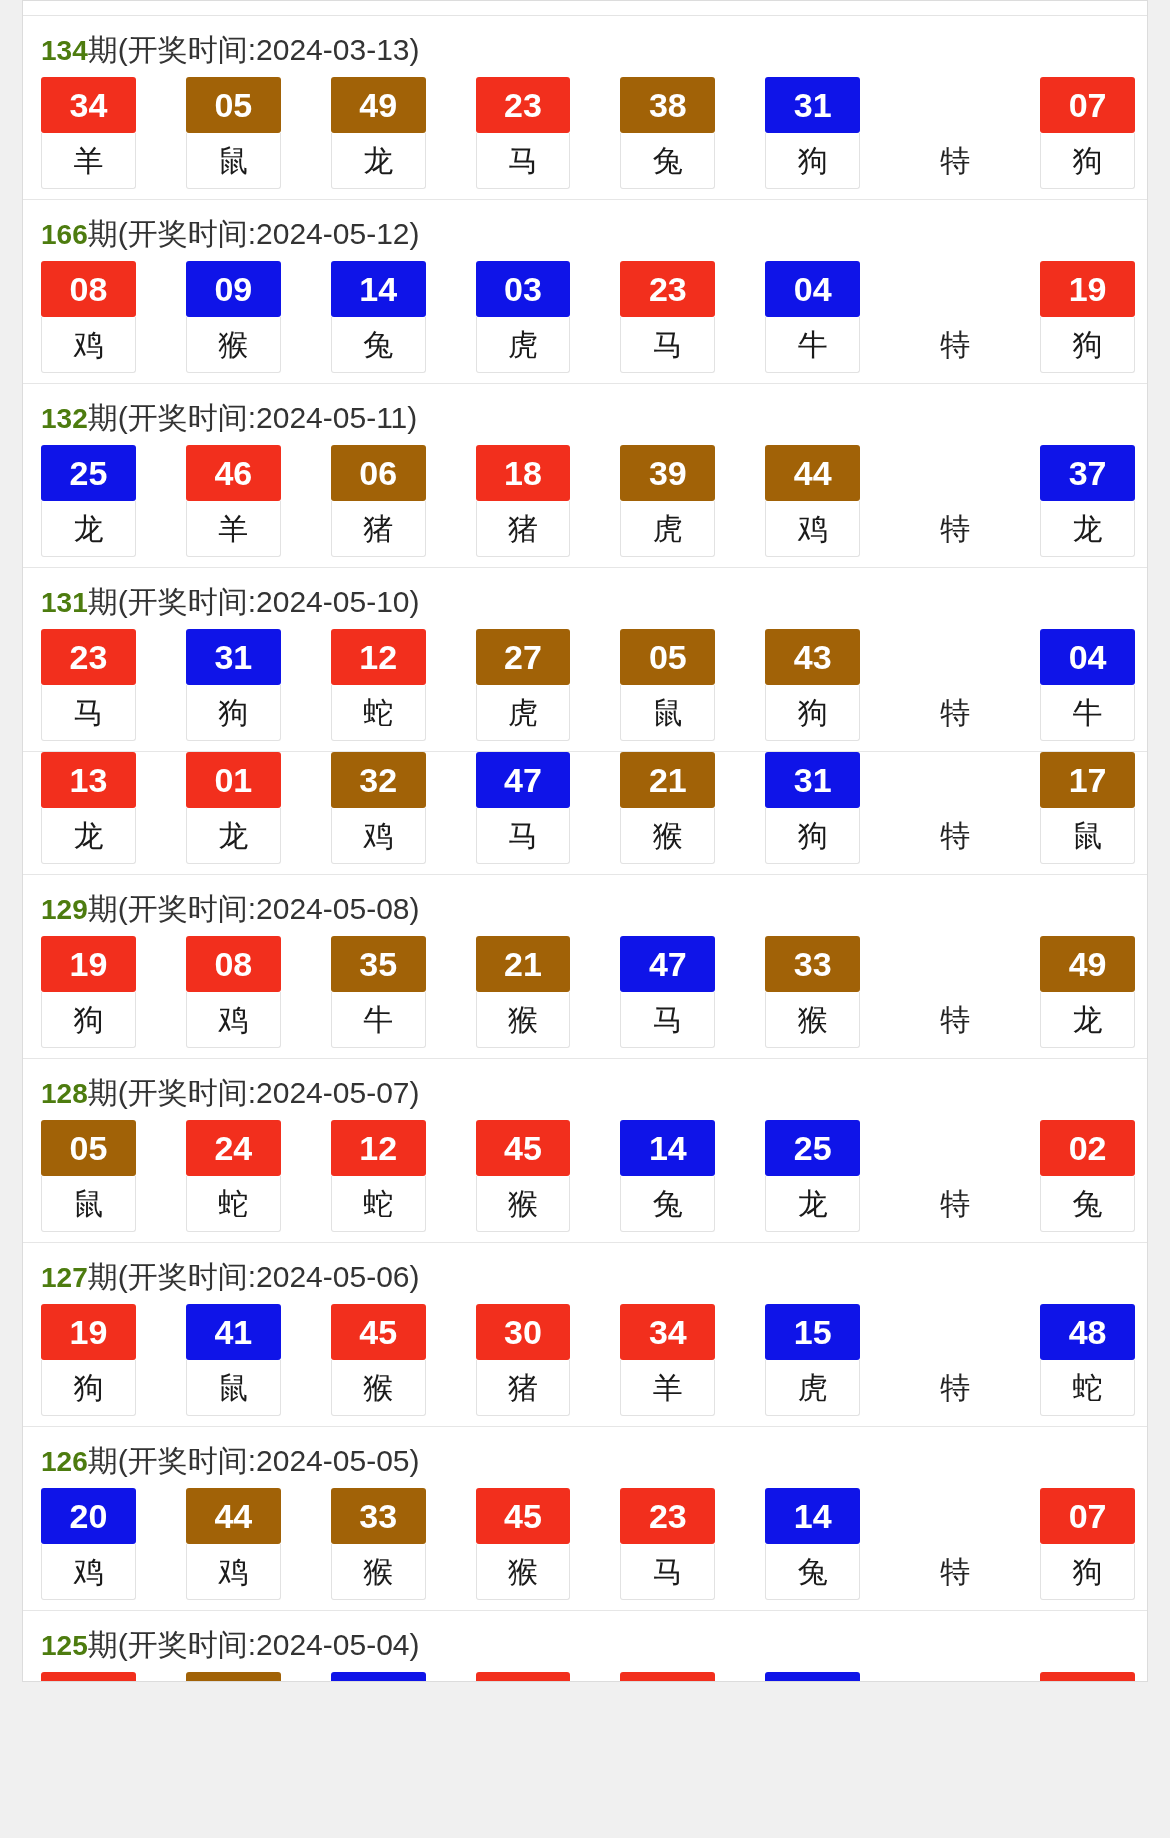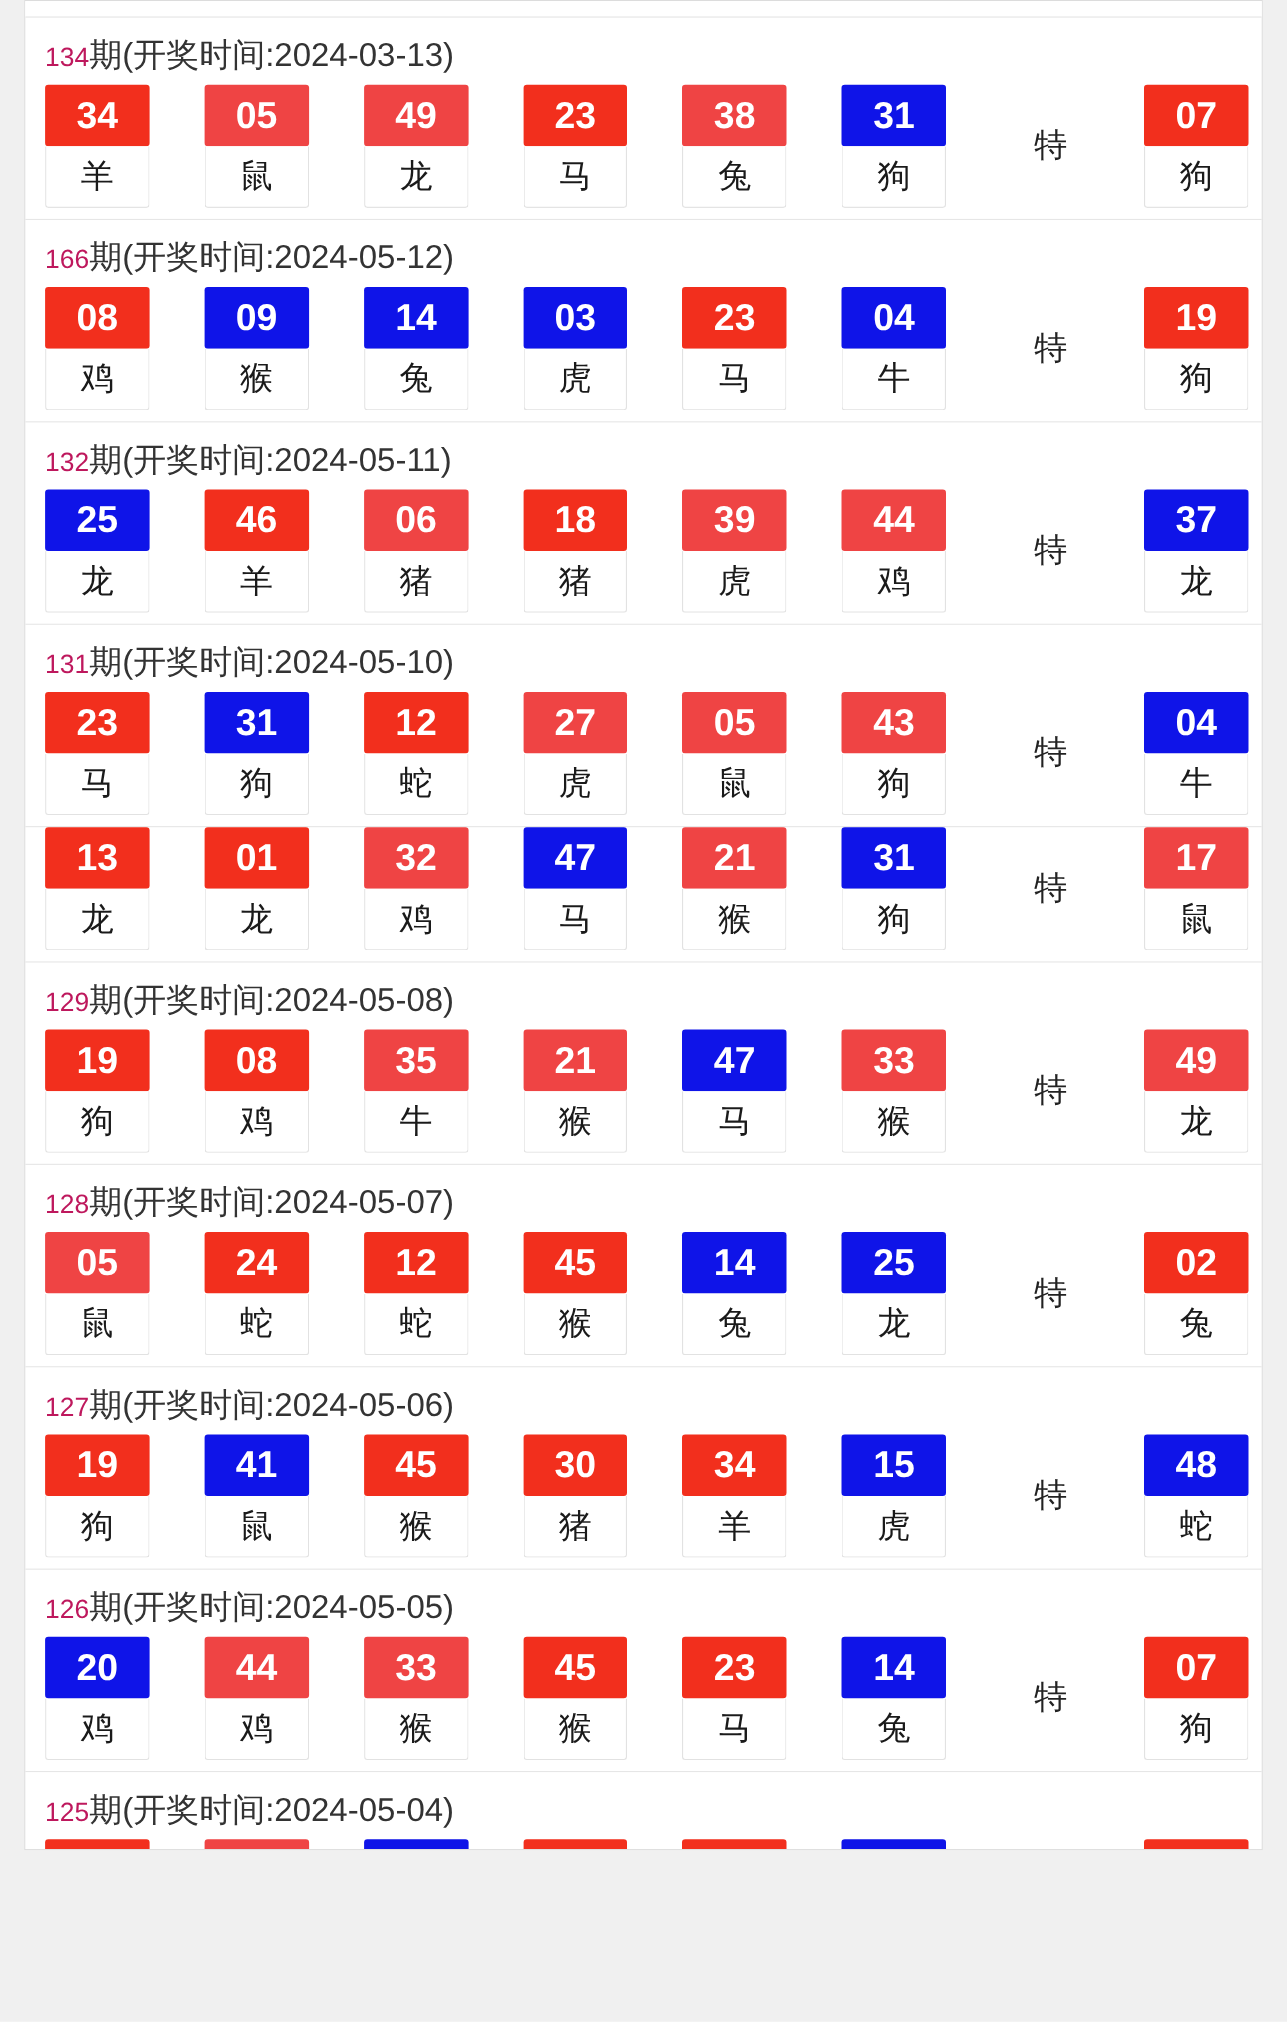--- a/index.html
+++ b/index.html
@@ -33,27 +33,27 @@
     padding: 0 0 10px 0;
   }
   .draw-head {
     padding: 14px 0 6px 18px;
     font-size: 30px;
     color: #333333;
     letter-spacing: 0px;
     white-space: nowrap;
   }
   .draw-head .issue {
-    font-weight: normal;
-    font-size: 24px;
-    color: #be185d;
+    font-weight: bold;
+    font-size: 28px;
+    color: #4d7c0f;
   }
   .row {
     display: flex;
-    align-items: center;
+    align-items: flex-end;
     padding: 0 12px 0 18px;
     gap: 32px;
   }
   .ball {
     width: 125px;
     margin-right: 18px;
     box-sizing: border-box;
   }
   .ball .num {
     height: 56px;
@@ -71,21 +71,21 @@
     font-size: 30px;
     color: #1a1a1a;
     background: #ffffff;
     border: 1px solid #e2e2e2;
     border-top: none;
     box-sizing: border-box;
     border-radius: 0 0 3px 3px;
   }
   .red { background: #f22f1d; }
   .blue { background: #0f14e8; }
-  .green { background: #ef4444; }
+  .green { background: #a16207; }
   .special-label {
     width: 90px;
     text-align: center;
     font-size: 30px;
     color: #222222;
     line-height: 56px;
     flex: 0 0 auto;
   }
   .ball.special {
     margin-right: 0;

